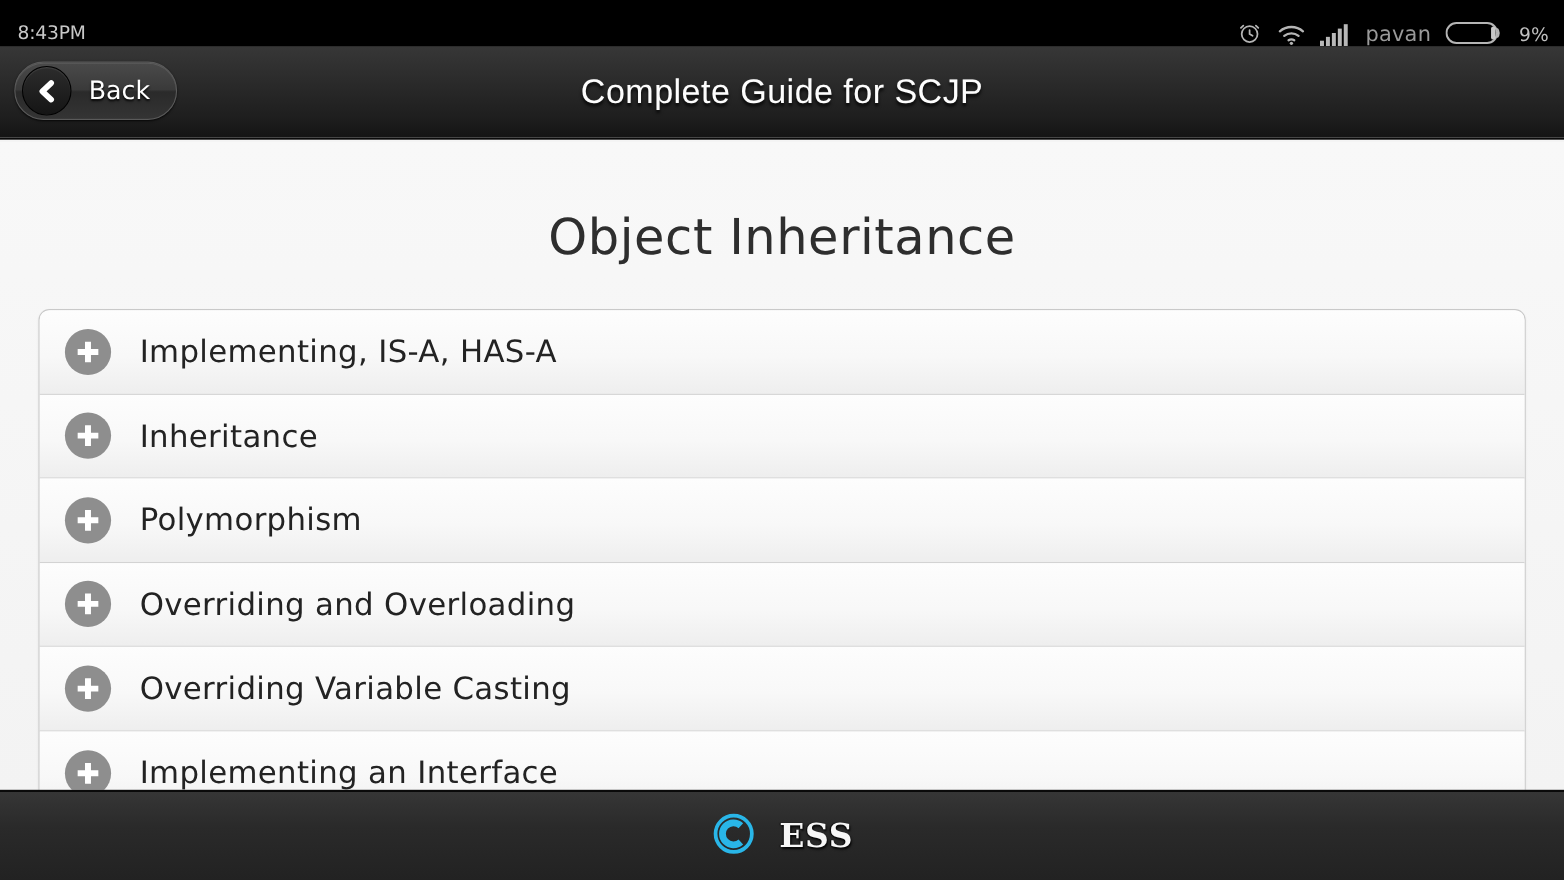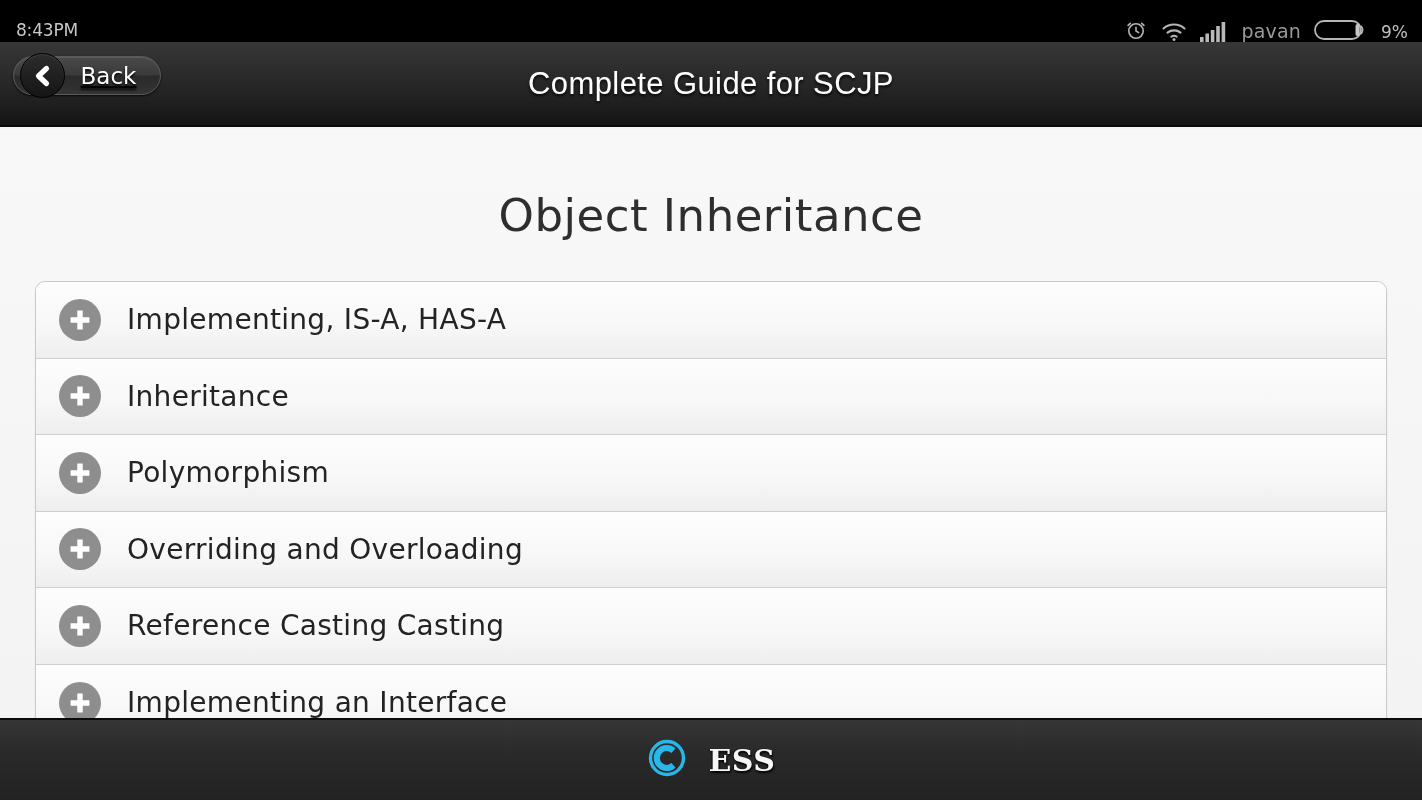--- a/index.html
+++ b/index.html
@@ -76,29 +76,28 @@
     font-family: Liberation Sans, sans-serif;
     font-weight: 400;
     letter-spacing: 0.4px;
     text-shadow: 0 2px 3px rgba(0,0,0,0.9), 0 0 1px rgba(255,255,255,0.25);
   }
   .back-button {
     position: absolute;
     left: 13px;
     top: 14px;
     width: 148px;
-    height: 39px;
+    height: 53px;
     border-radius: 29px;
     background: linear-gradient(to bottom, #4a4a4a 0%, #3a3a3a 48%, #2a2a2a 52%, #343434 100%);
     border: 1px solid #5a5a5a;
     box-shadow: 0 1px 2px rgba(0,0,0,0.8), inset 0 1px 0 rgba(255,255,255,0.10);
     display: flex;
     align-items: center;
     cursor: pointer;
-    text-decoration: underline;
   }
   .back-circle {
     width: 45px;
     height: 45px;
     margin-left: 6px;
     border-radius: 50%;
     background: linear-gradient(to bottom, #2c2c2c, #151515);
     border: 1px solid #000;
     box-shadow: inset 0 1px 1px rgba(255,255,255,0.10);
     display: flex;
@@ -286,21 +285,21 @@
             </svg>
         </span>
         <span class="topic-label">Overriding and Overloading</span>
       </div>
       <div class="topic-row">
         <span class="plus-icon">
           <svg width="26" height="26" viewBox="0 0 26 26" fill="#ffffff">
               <path d="M10.3 3.6 h5.4 v6.7 h6.7 v5.4 h-6.7 v6.7 h-5.4 v-6.7 H3.6 v-5.4 h6.7 z"></path>
             </svg>
         </span>
-        <span class="topic-label">Reference Casting Casting</span>
+        <span class="topic-label">Overriding Variable Casting</span>
       </div>
       <div class="topic-row">
         <span class="plus-icon">
           <svg width="26" height="26" viewBox="0 0 26 26" fill="#ffffff">
               <path d="M10.3 3.6 h5.4 v6.7 h6.7 v5.4 h-6.7 v6.7 h-5.4 v-6.7 H3.6 v-5.4 h6.7 z"></path>
             </svg>
         </span>
         <span class="topic-label">Implementing an Interface</span>
       </div>
     </div>

